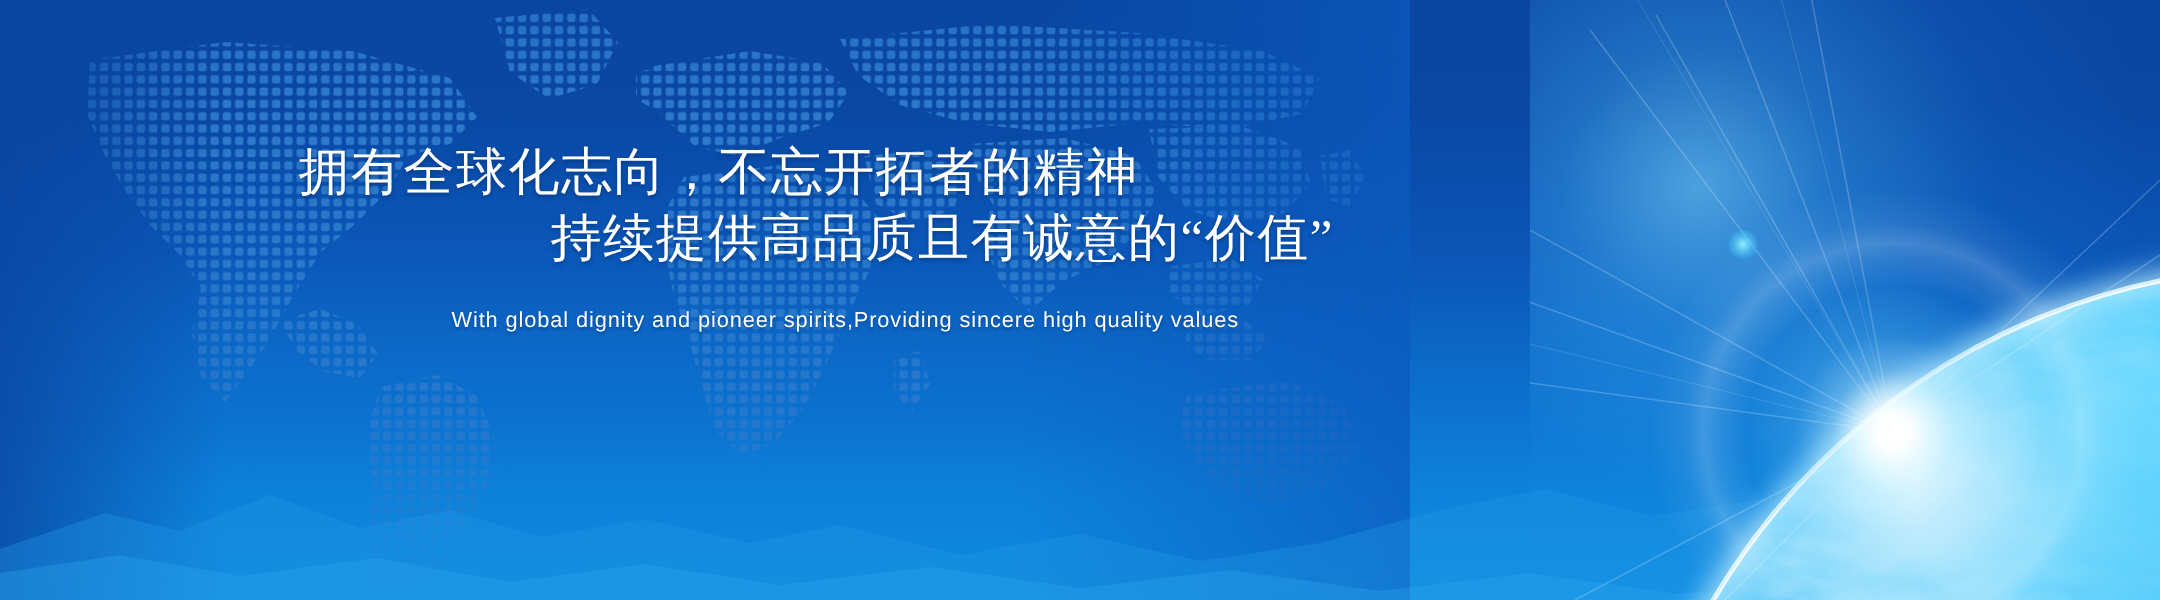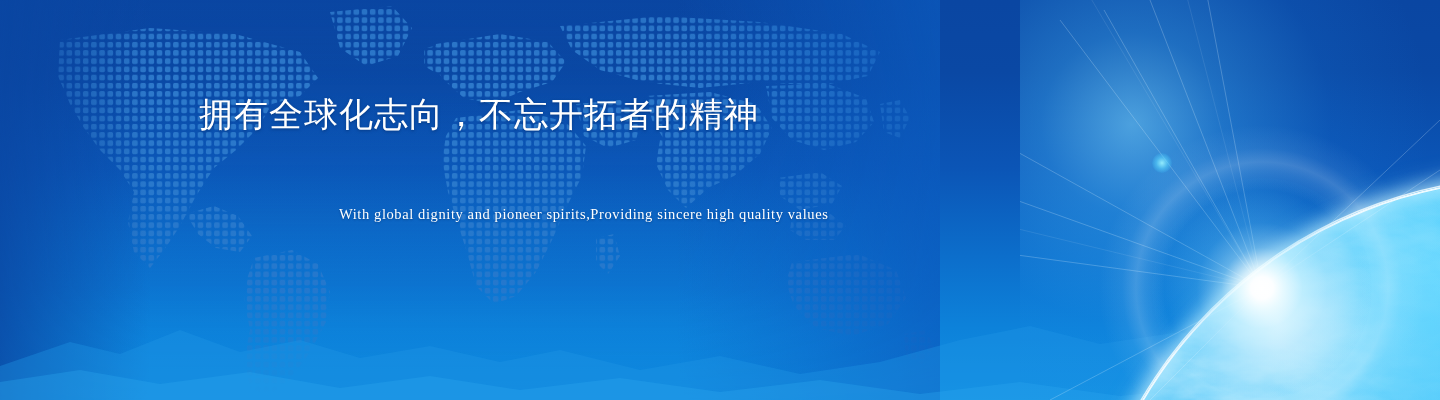--- a/index.html
+++ b/index.html
@@ -174,26 +174,25 @@
     text-shadow: 0 1px 3px rgba(3,40,95,0.55);
   }
   #headline-1 { left: 199px; top: 92px; }
   #headline-2 { left: 367px; top: 136px; }
 
   #subtitle-en {
     position: absolute;
     left: 301px;
     top: 206px;
     color: #ffffff;
-    font-family: Liberation Serif, serif;
+    font-family: Liberation Sans, sans-serif;
     font-size: 14.5px;
     letter-spacing: 0.6px;
     white-space: nowrap;
     text-shadow: 0 1px 2px rgba(3,40,95,0.45);
-    margin-left: 38px;
   }
   #subtitle-ja {
     position: absolute;
     left: 377px;
     top: 260px;
     color: #ffffff;
     font-family: "DejaVu Sans", "Liberation Sans", sans-serif;
     font-weight: bold;
     font-size: 14.5px;
     letter-spacing: 0.3px;
@@ -320,16 +319,17 @@
     </svg>
 
     <div id="flare-halo"></div>
     <div id="flare-core"></div>
   </div>
 
   <div id="flare-dot"></div>
 
   <div id="text-block">
     <div class="headline" id="headline-1">拥有全球化志向，不忘开拓者的精神</div>
+    <div class="headline" id="headline-2">持续提供高品质且有诚意的“价值”</div>
     <div id="subtitle-en">With global dignity and pioneer spirits,Providing sincere high quality values</div>
   </div>
 
 </div>
 
 </body></html>

